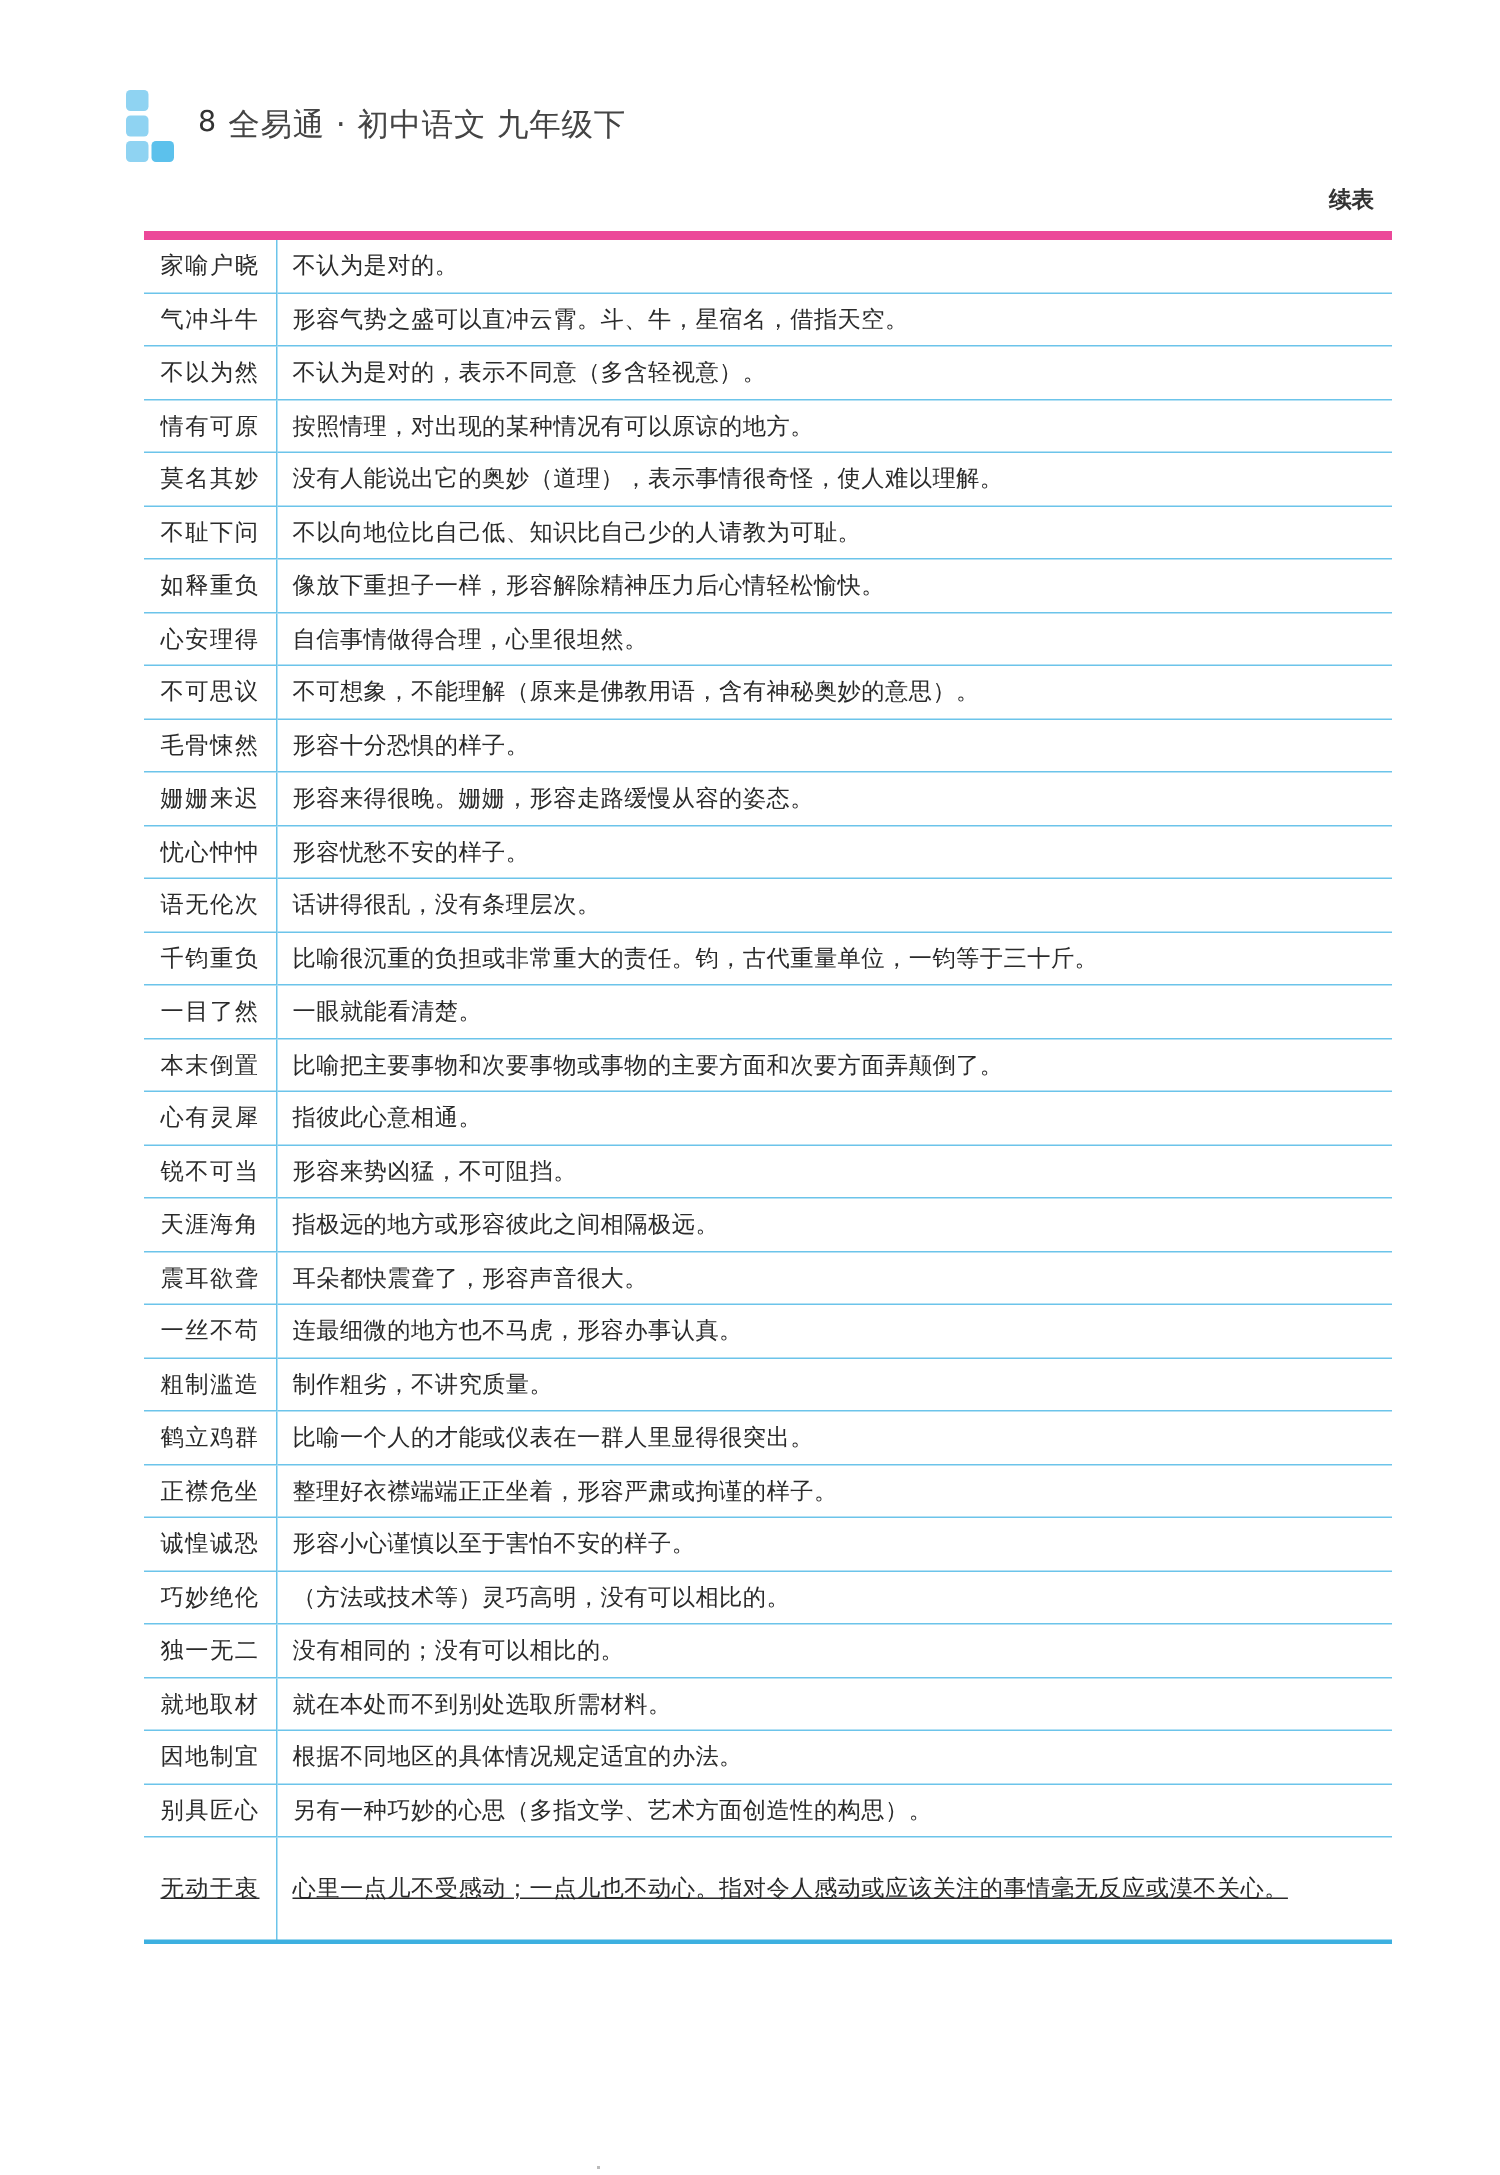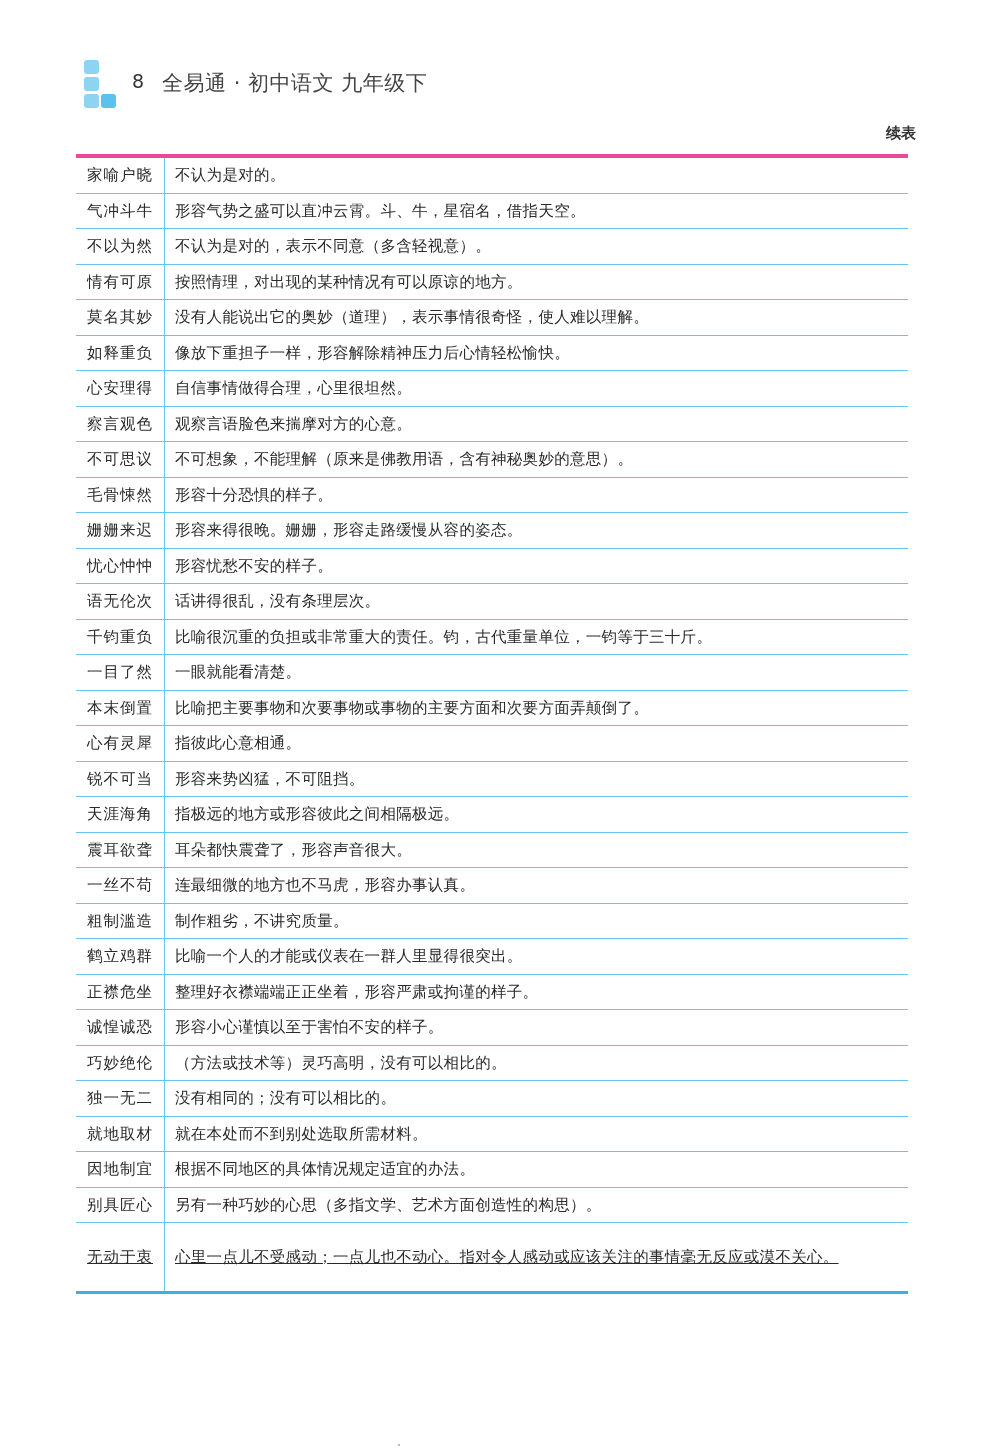--- a/index.html
+++ b/index.html
@@ -41,40 +41,40 @@
     .logo .s4 { left: 17px; top: 34px; background: #5cc1ec; }
     .page-num {
       font-size: 19px;
       color: #333;
       margin-left: 12px;
       margin-top: -8px;
     }
     .book-title {
       font-size: 21px;
       color: #444;
-      margin-left: 18px;
+      margin-left: 8px;
       margin-top: -4px;
       letter-spacing: 0.5px;
     }
     .continued {
       position: absolute;
       right: 84px;
       top: 124px;
       font-size: 15px;
       font-weight: bold;
       color: #333;
       margin-left: 33px;
     }
     table.idioms {
       position: absolute;
-      left: 76px;
+      left: 96px;
       top: 154px;
       width: 832px;
       border-collapse: collapse;
-      border-top: 4px solid #ec4899;
+      border-top: 6px solid #ec4899;
       border-bottom: 3px solid #3db0e0;
     }
     table.idioms td {
       border-top: 1.5px solid #6cc4ea;
       font-size: 15.5px;
       line-height: 30px;
       height: 34.5px;
       padding: 0;
       vertical-align: middle;
       color: #2a2a2a;
@@ -141,30 +141,30 @@
       </tr>
     <tr>
         <td class="term">情有可原</td>
         <td class="def">按照情理，对出现的某种情况有可以原谅的地方。</td>
       </tr>
     <tr>
         <td class="term">莫名其妙</td>
         <td class="def">没有人能说出它的奥妙（道理），表示事情很奇怪，使人难以理解。</td>
       </tr>
     <tr>
+        <td class="term">不耻下问</td>
+        <td class="def">不以向地位比自己低、知识比自己少的人请教为可耻。</td>
+      </tr>
+    <tr>
         <td class="term">如释重负</td>
         <td class="def">像放下重担子一样，形容解除精神压力后心情轻松愉快。</td>
       </tr>
     <tr>
         <td class="term">心安理得</td>
         <td class="def">自信事情做得合理，心里很坦然。</td>
-      </tr>
-    <tr>
-        <td class="term">察言观色</td>
-        <td class="def">观察言语脸色来揣摩对方的心意。</td>
       </tr>
     <tr>
         <td class="term">不可思议</td>
         <td class="def">不可想象，不能理解（原来是佛教用语，含有神秘奥妙的意思）。</td>
       </tr>
     <tr>
         <td class="term">毛骨悚然</td>
         <td class="def">形容十分恐惧的样子。</td>
       </tr>
     <tr>

